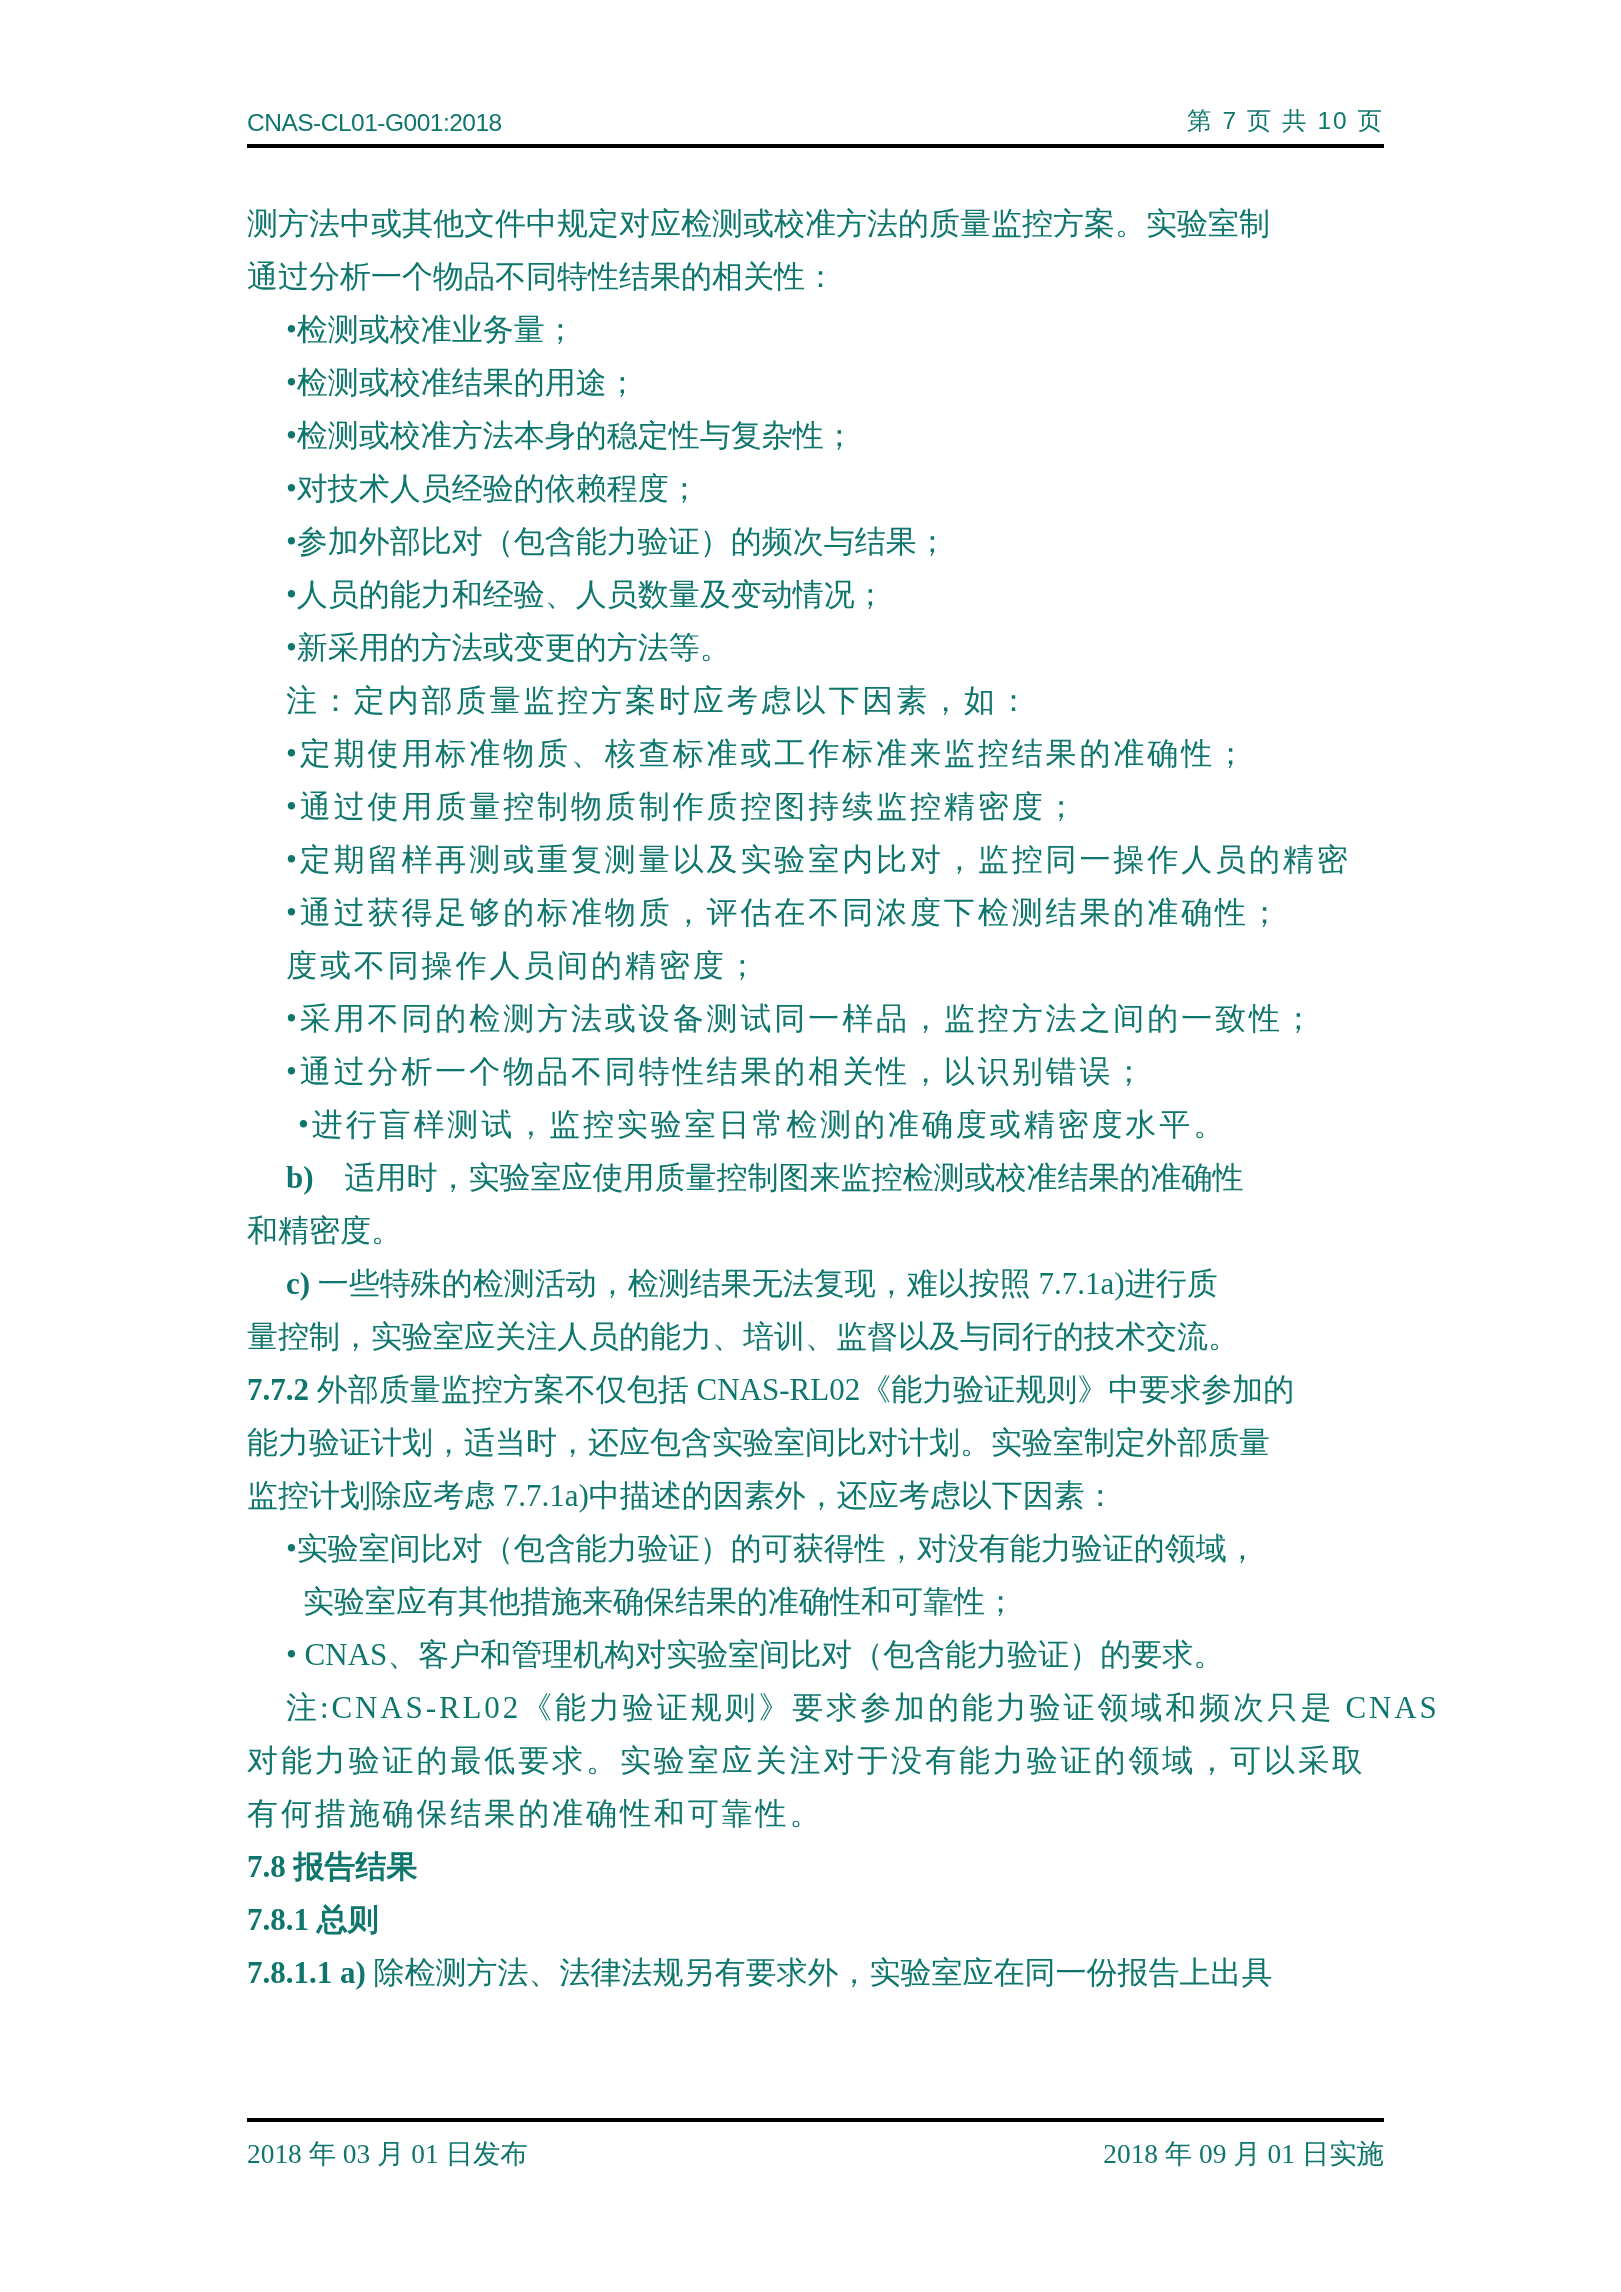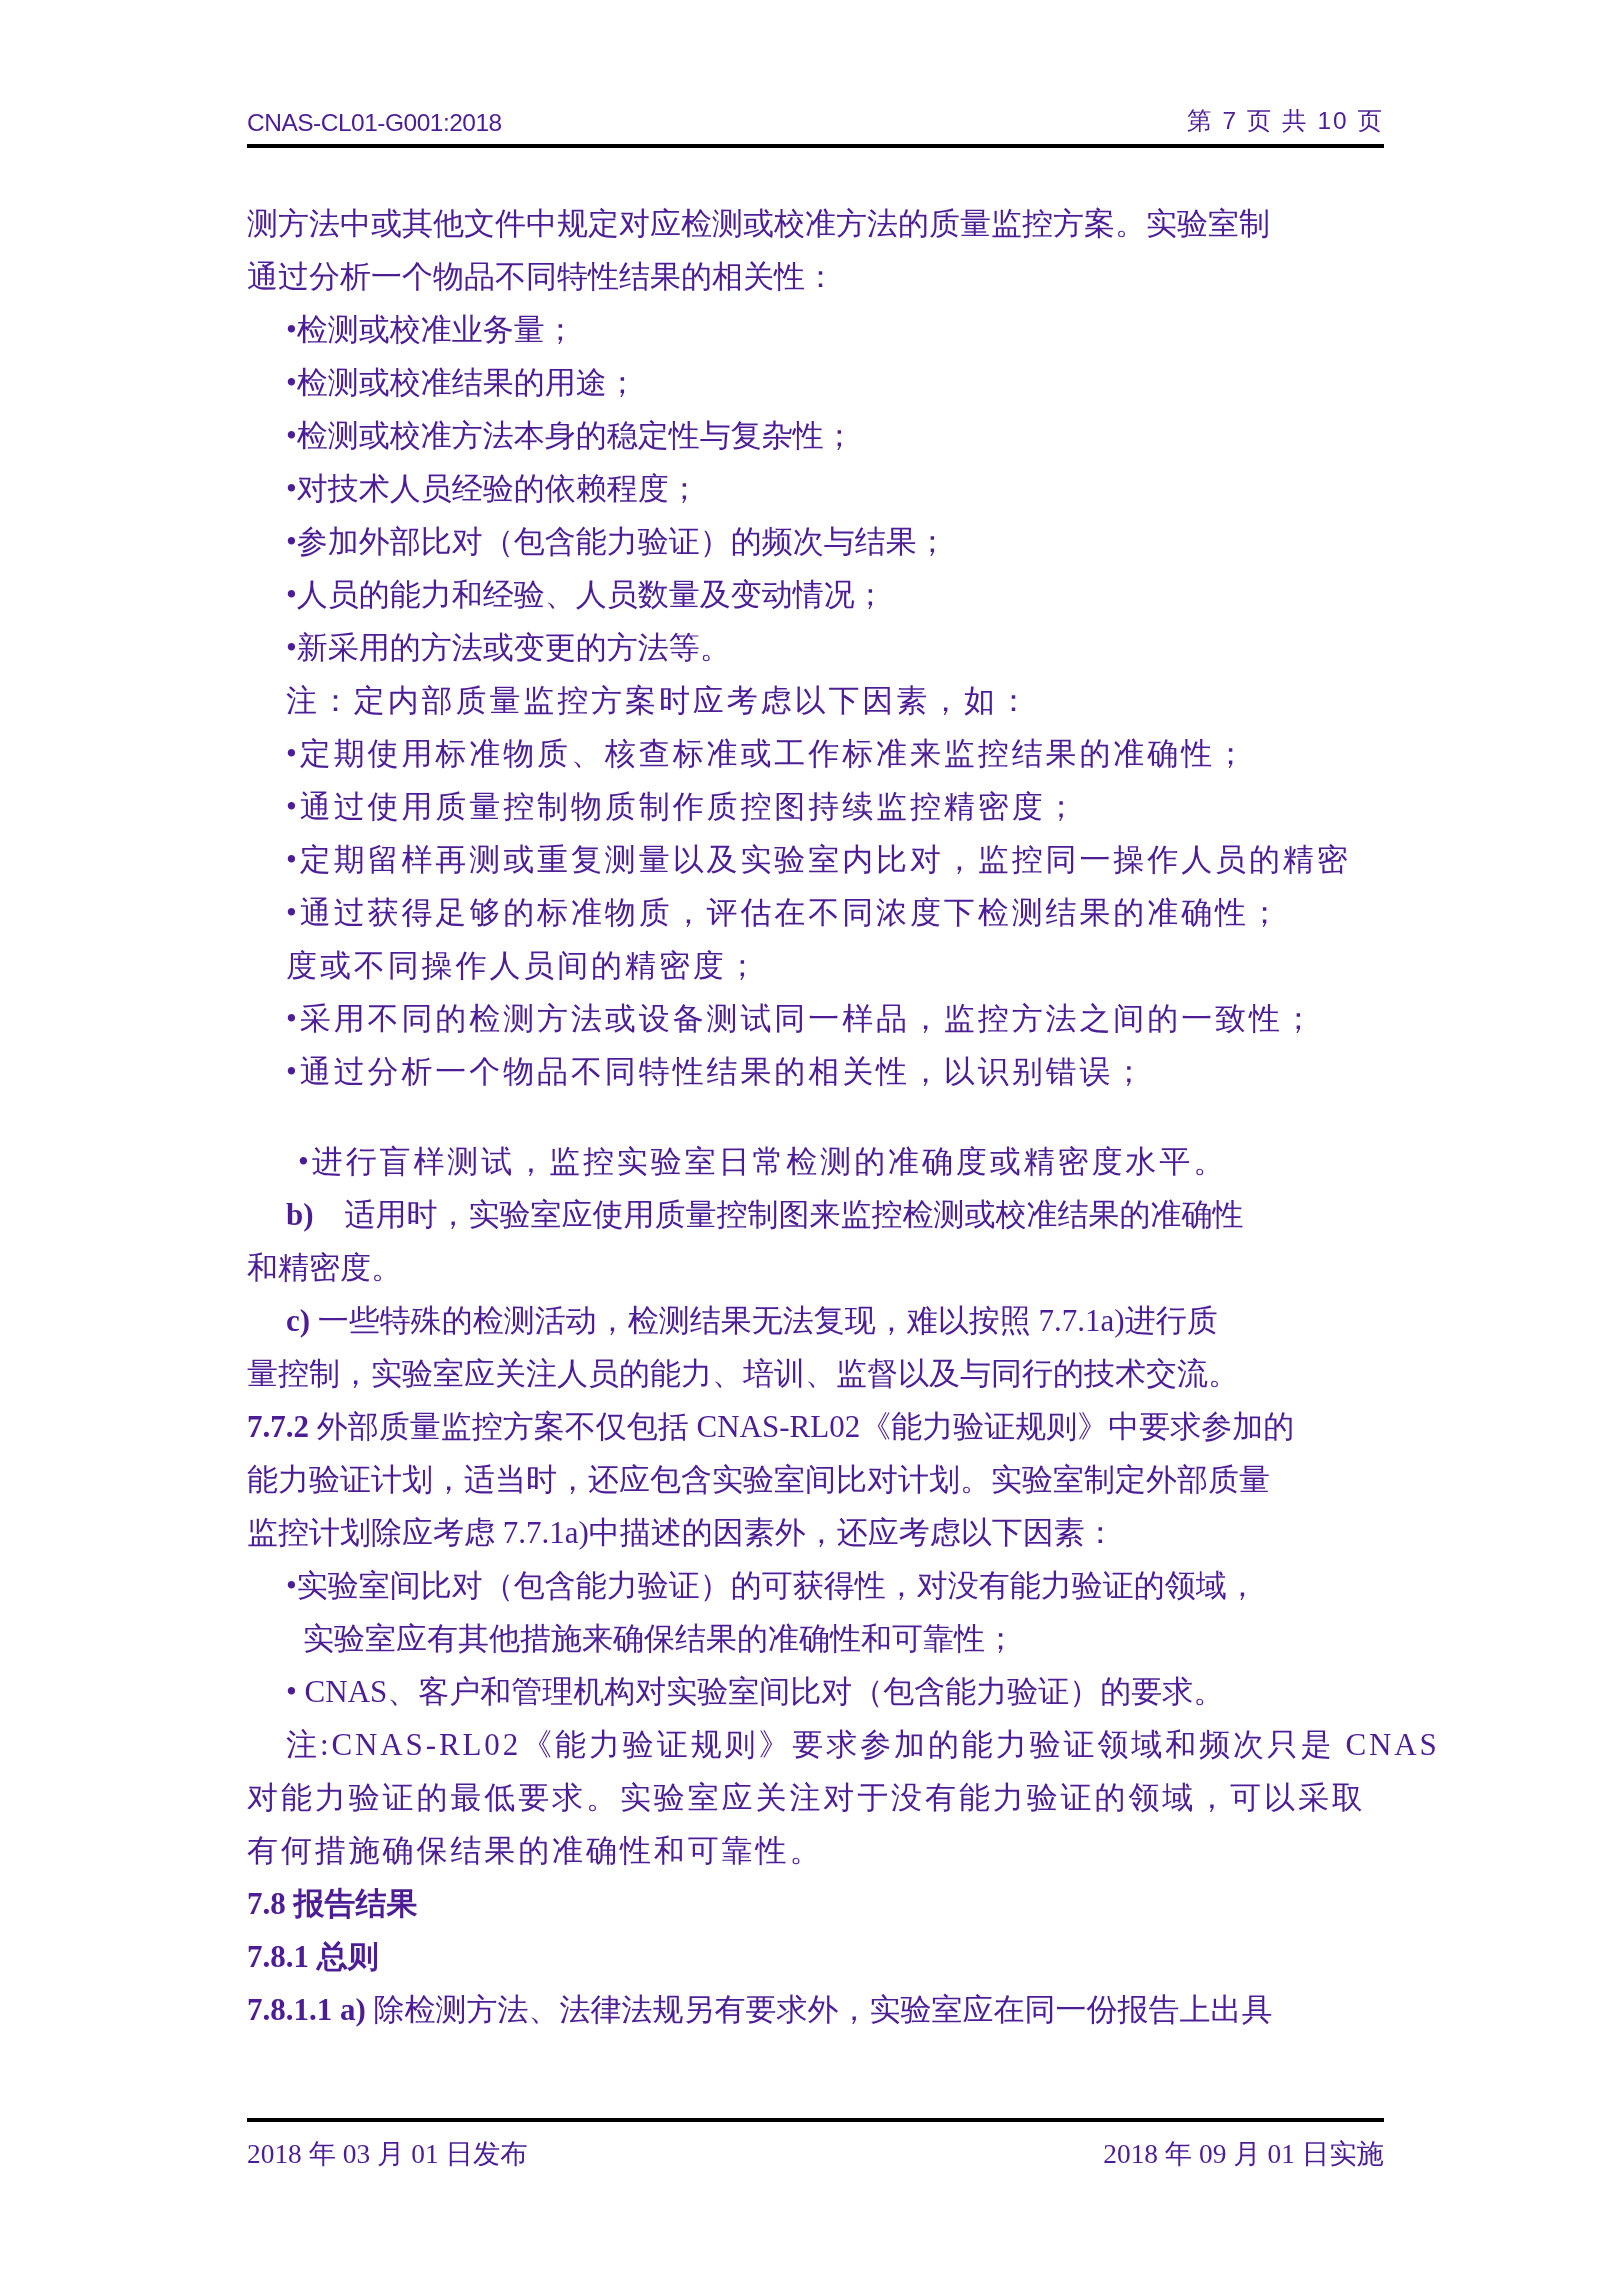--- a/index.html
+++ b/index.html
@@ -1,20 +1,20 @@
 <!DOCTYPE html>
 <html><head>
 <meta charset="utf-8">
 <style>
   html,body{margin:0;padding:0;background:#e8e8e8;}
   .page{
     position:relative;
     width:1621px;height:2293px;
     background:#ffffff;
-    color:#4c1d95;
+    color:#0f766e;
     font-family:"Liberation Serif",serif;
     overflow:hidden;
     margin:0 auto;
   }
   .header{
     position:absolute;left:247px;top:104px;width:1137px;
     display:flex;justify-content:space-between;align-items:flex-end;
     border-bottom:4.9px solid #000;
     padding-bottom:6.9px;
     font-family:"Liberation Sans",sans-serif;
@@ -25,21 +25,21 @@
   .docbody{
     position:absolute;left:247px;top:197px;width:1137px;
     font-size:31px;
   }
   .line{
     height:53px;line-height:53px;
     white-space:nowrap;
   }
   .ind0{padding-left:0;}
   .ind1{padding-left:39px;font-family:Liberation Serif, serif;}
-  .ind2{padding-left:51px;margin-top:37px;}
+  .ind2{padding-left:51px;}
   .ind3{padding-left:56px;}
   .note{letter-spacing:2.9px;}
   .bold{font-weight:bold;}
   .footer{
     position:absolute;left:247px;top:2118px;width:1137px;
     border-top:4.9px solid #000;
     padding-top:13.7px;
     display:flex;justify-content:space-between;
     font-size:27.4px;
   }

